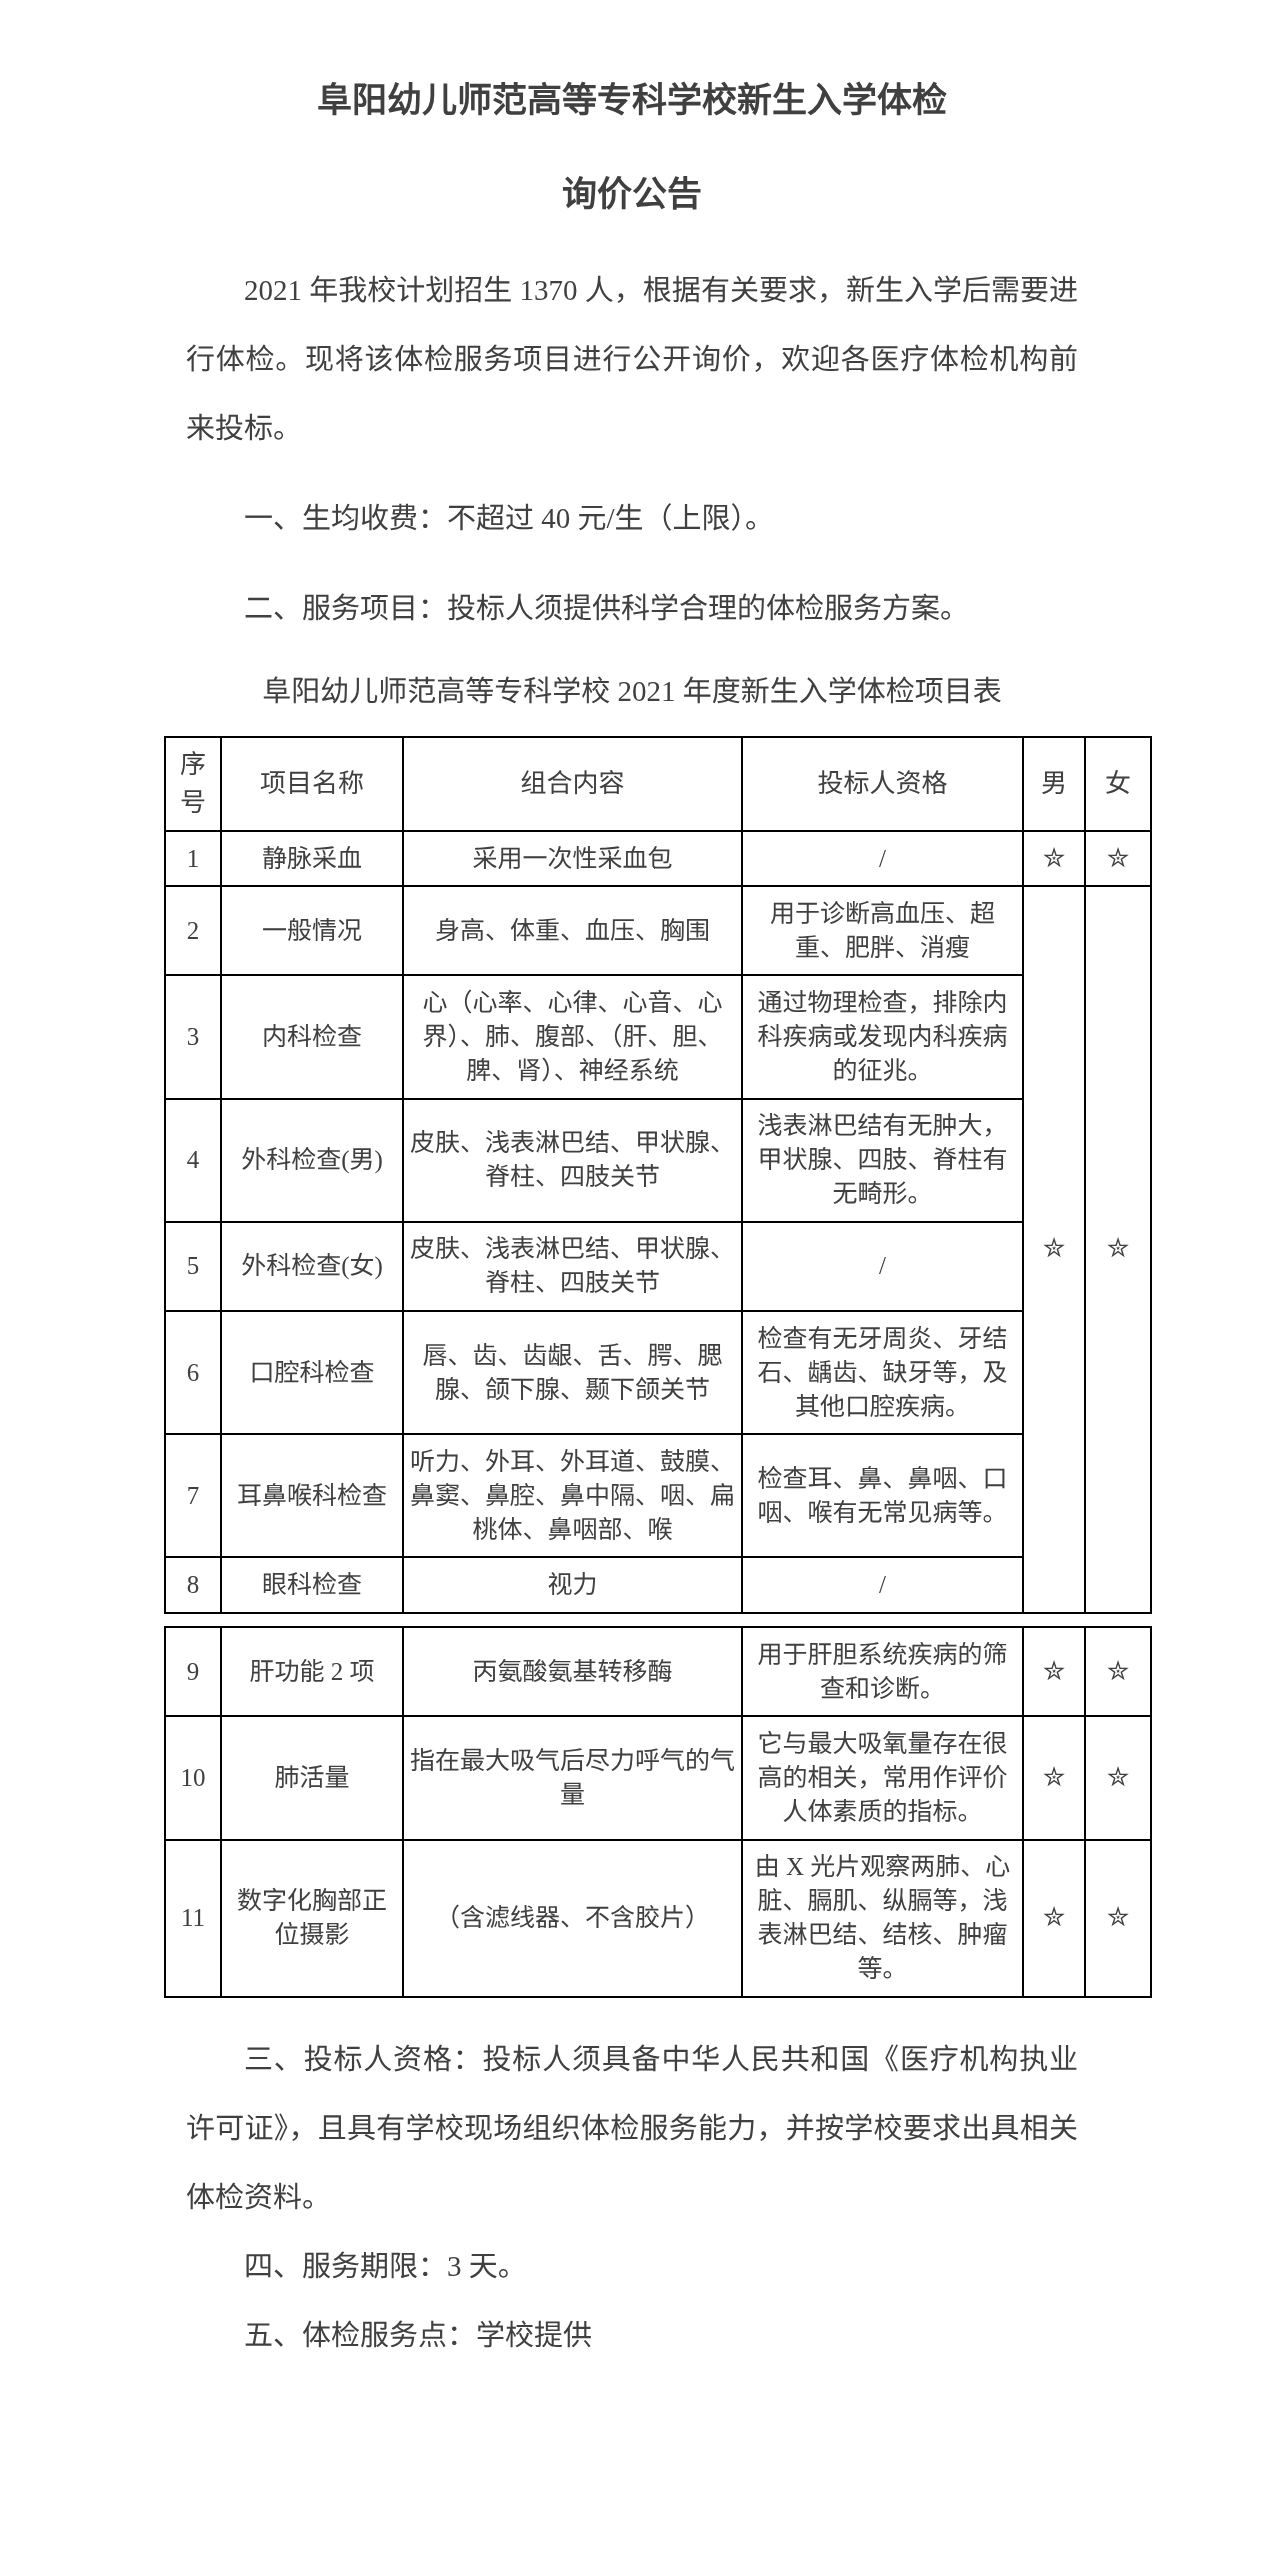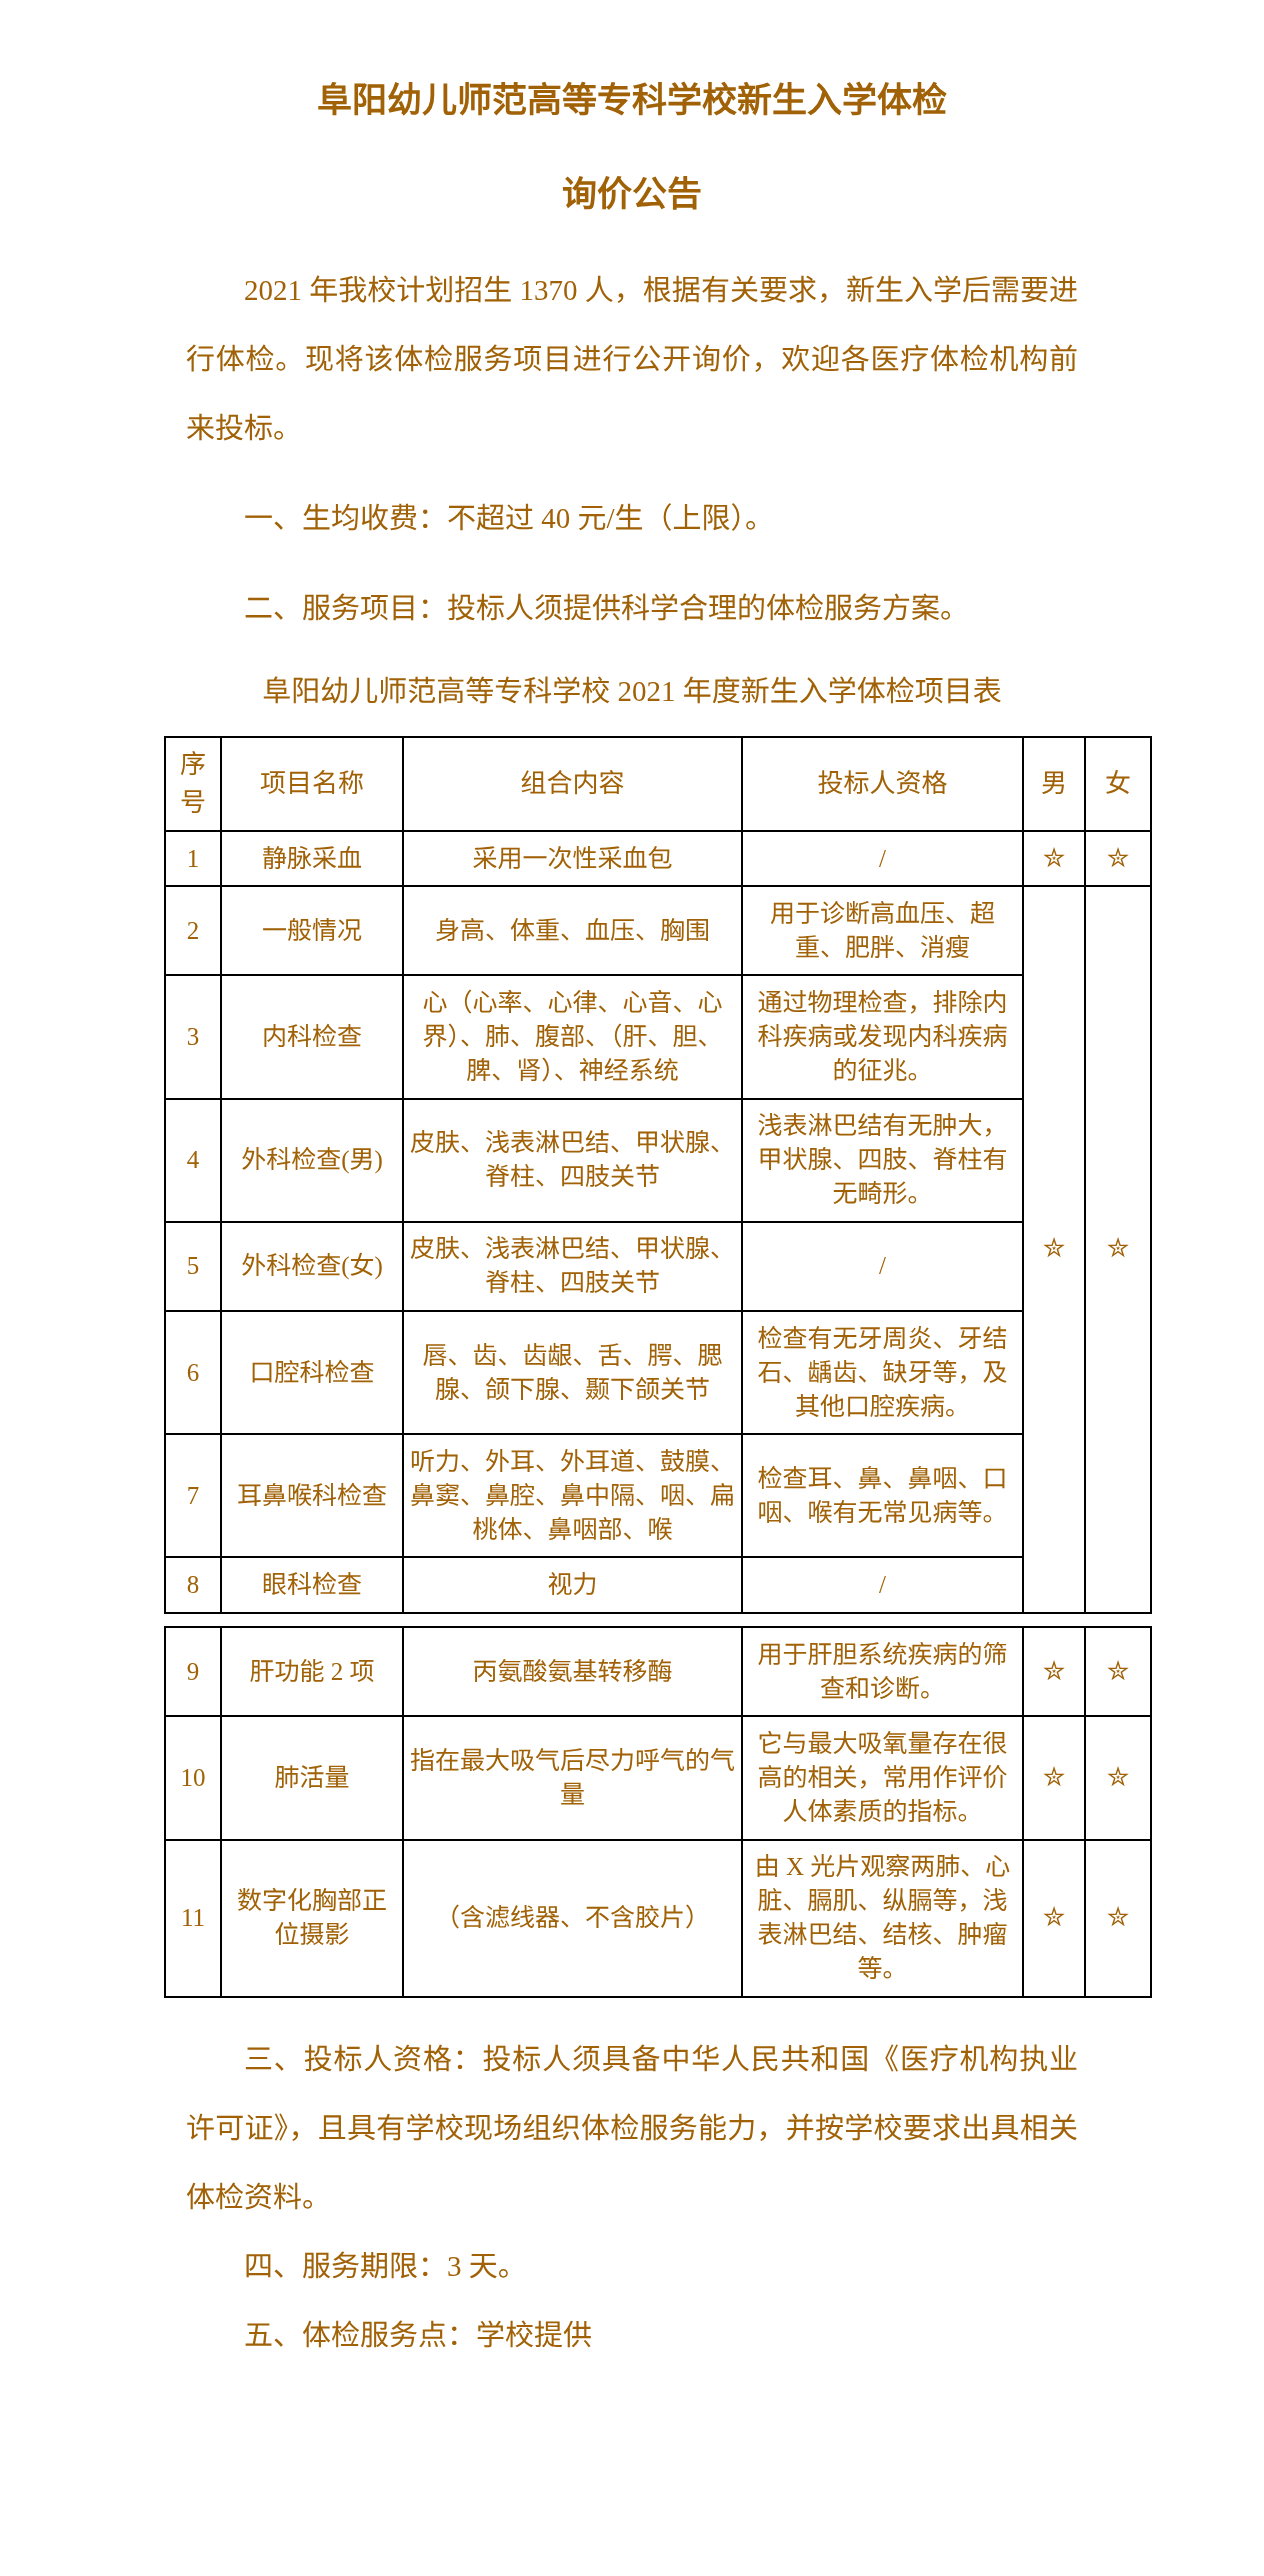--- a/index.html
+++ b/index.html
@@ -5,21 +5,21 @@
   html,body{margin:0;padding:0;background:#fff;}
   .page{
     position:relative;
     width:1264px;
     height:2576px;
     box-sizing:border-box;
     margin:0 auto;
     padding:76px 186px 0 186px;
     background:#ffffff;
     outline:0.8px solid #e3e3e3;
-    color:#a16207;
+    color:#404040;
     font-family:"Liberation Serif","DejaVu Serif",serif;
     overflow:hidden;
   }
   .title{
     text-align:center;
     font-size:35px;
     font-weight:bold;
     line-height:49px;
   }
   .title-line1{margin:0 0 45px 0;}

